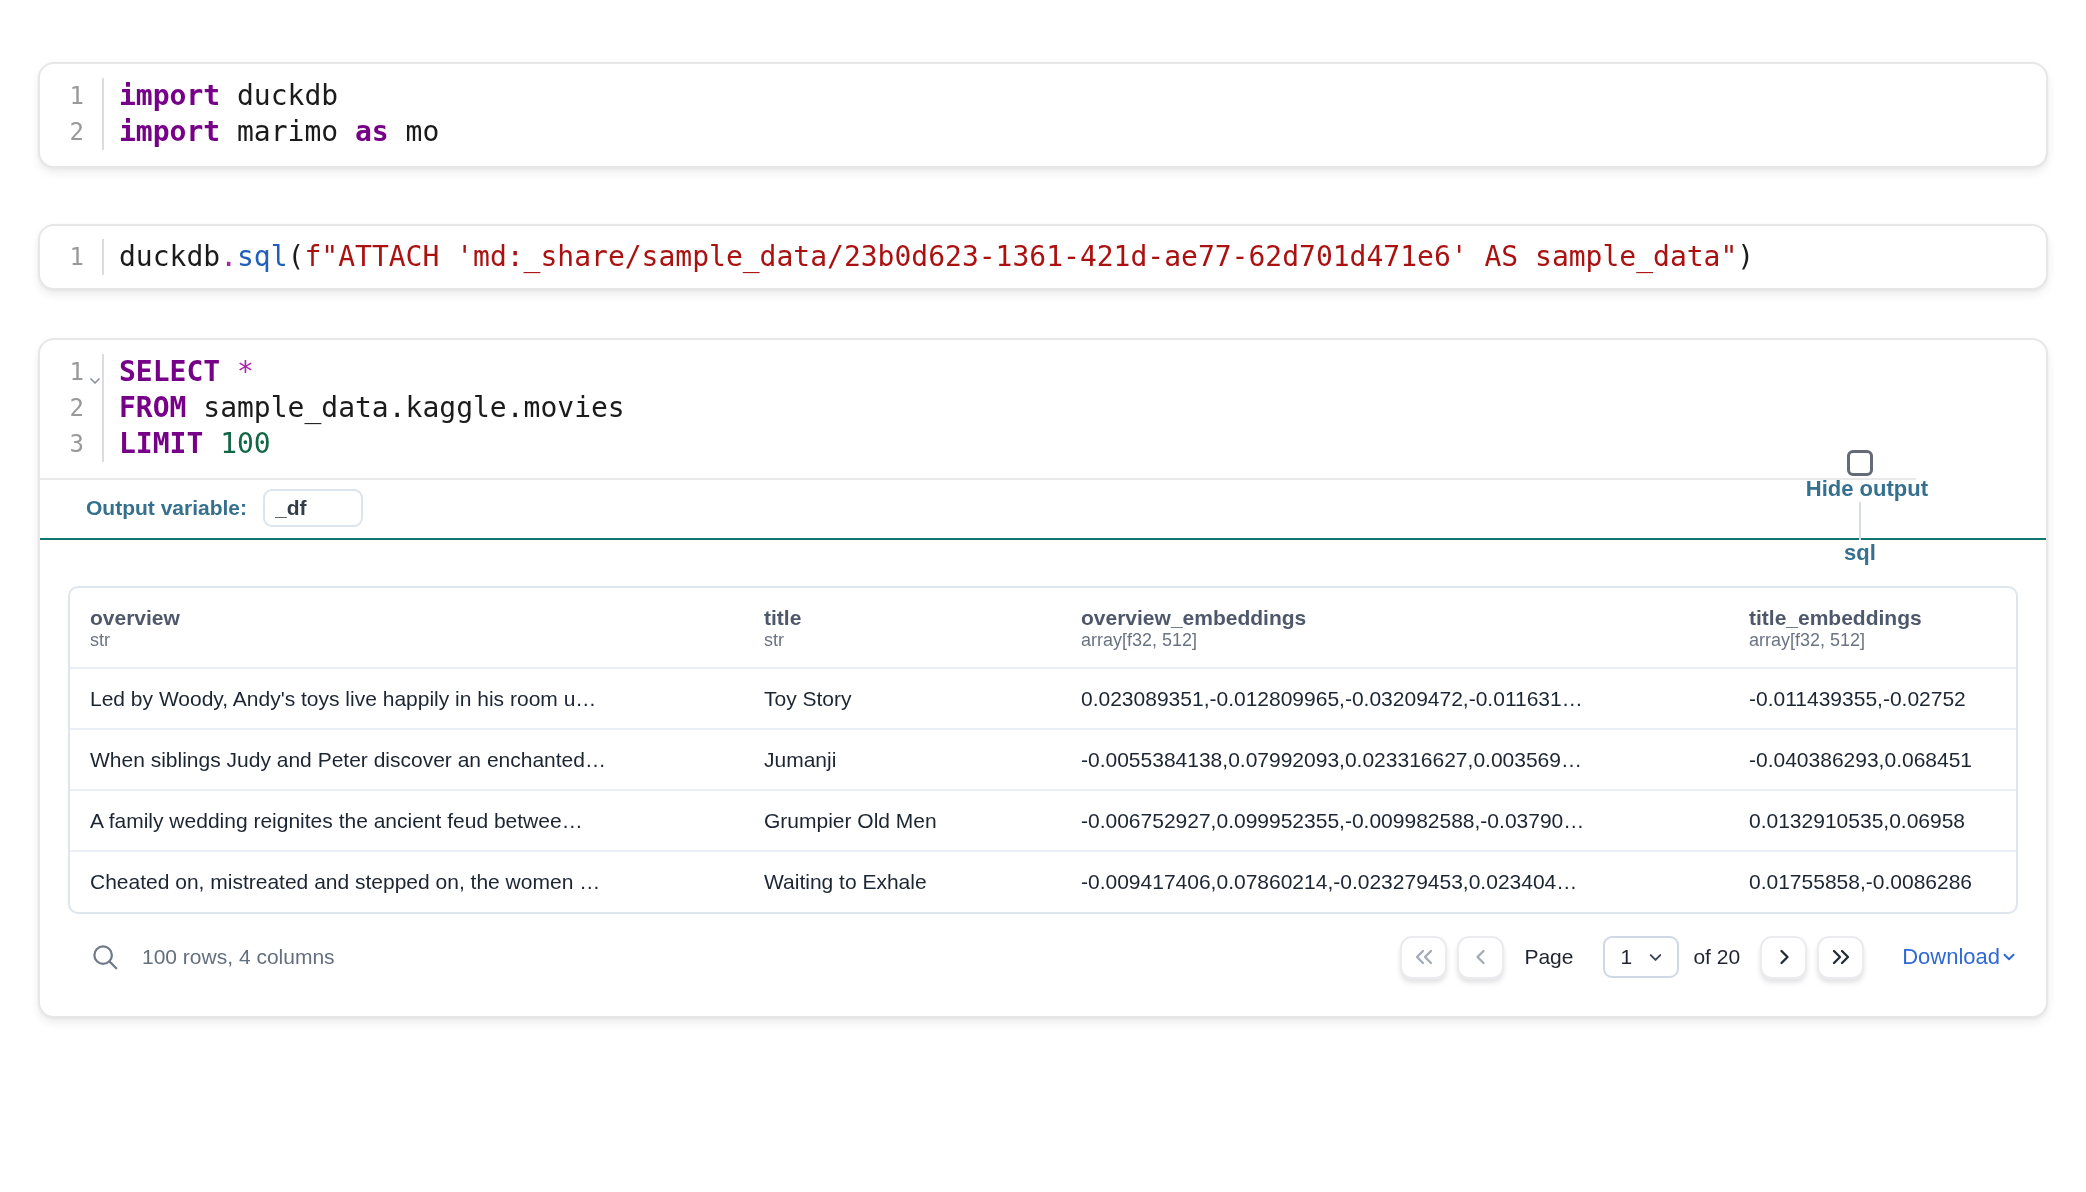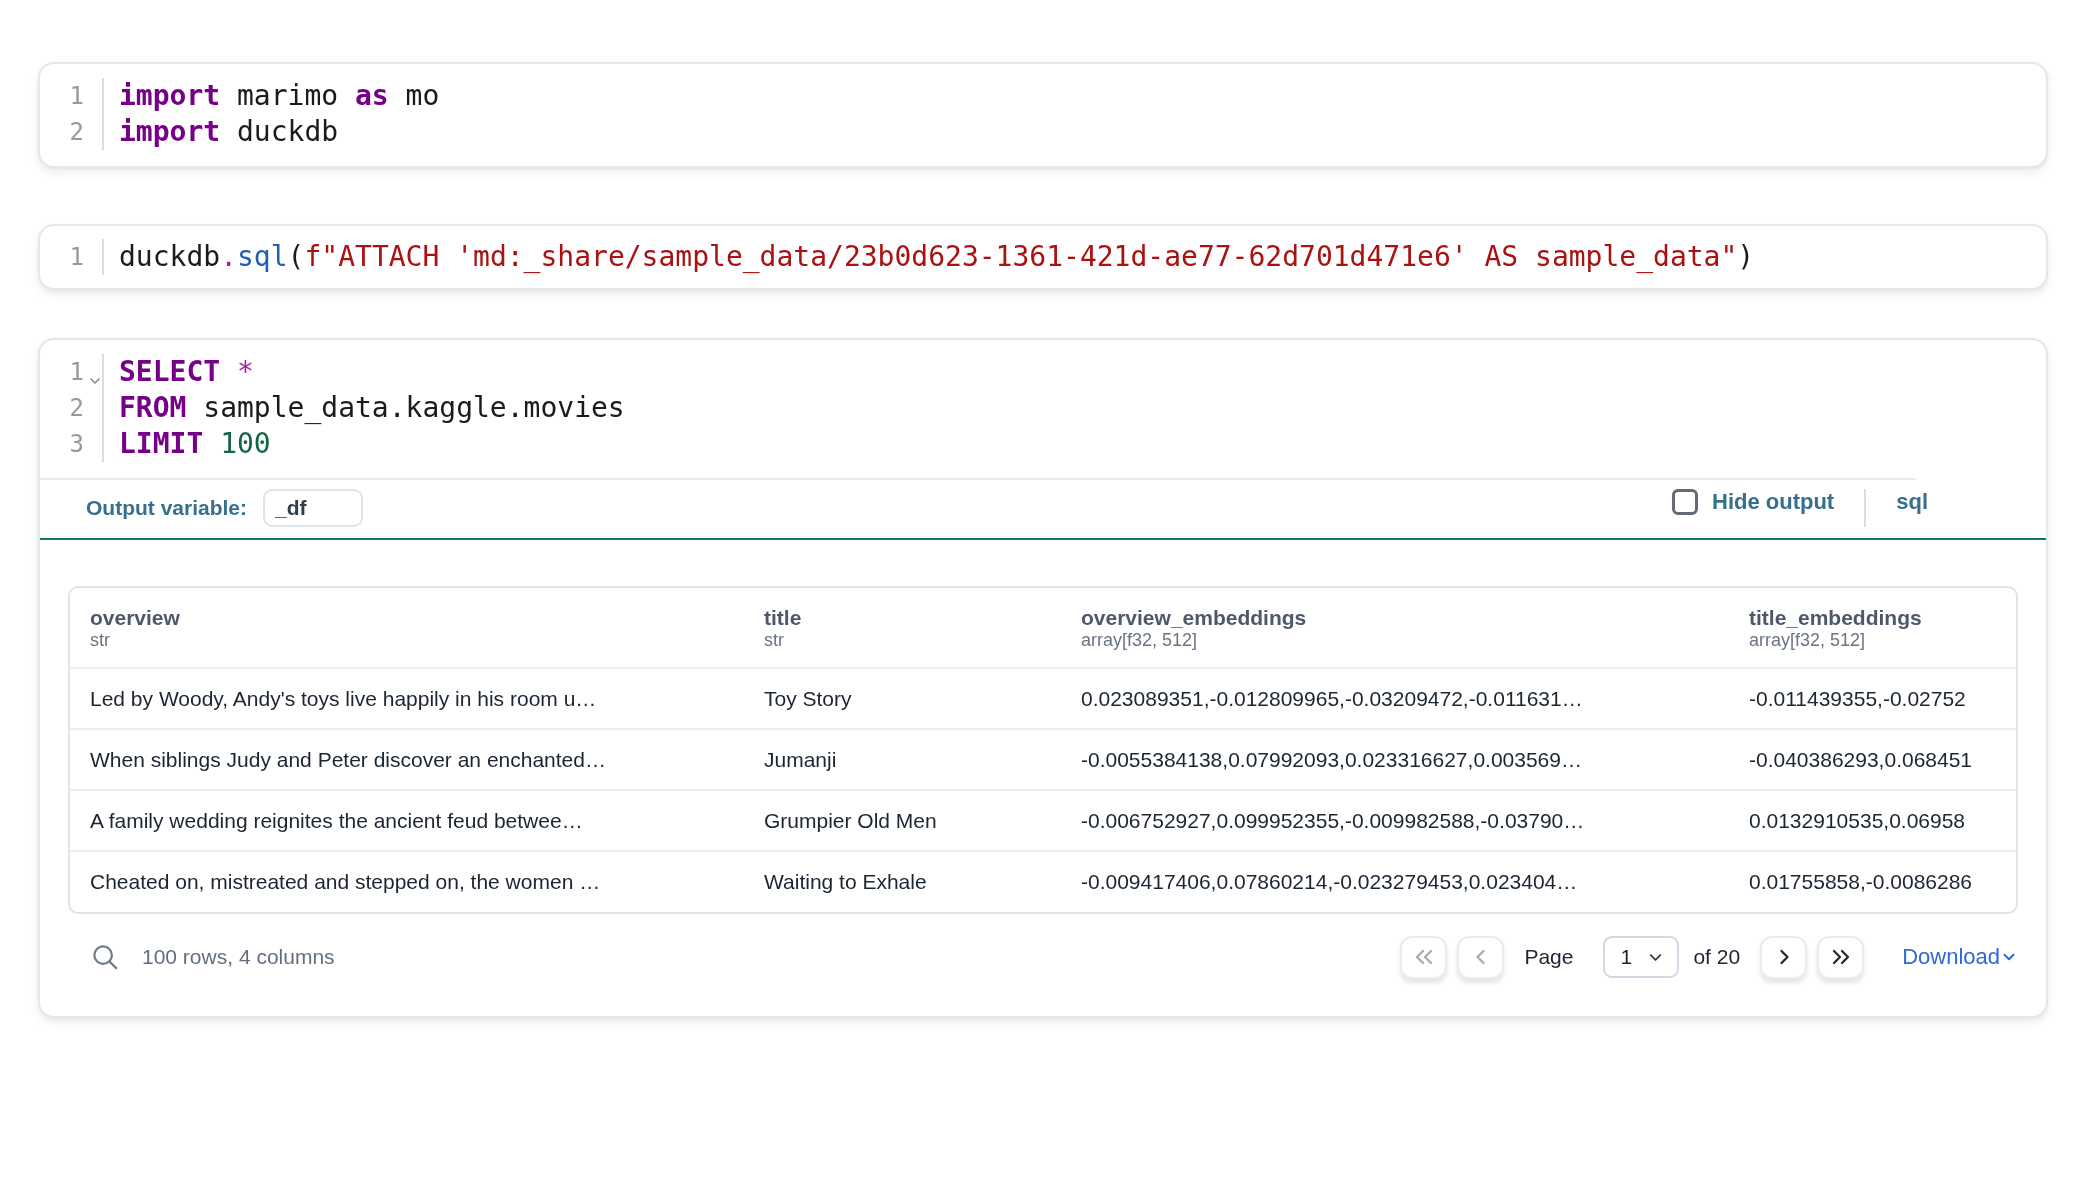--- a/index.html
+++ b/index.html
@@ -38,21 +38,21 @@
   
   .cell-toolbar { position:relative; height:62px; display:flex; align-items:center;
                   justify-content:space-between; border-bottom:2px solid #0f766e;padding-left:30px; }
   .cell-toolbar::before { content:""; position:absolute; top:0; left:0; right:130px;
                   border-top:2px solid #e9e9eb; }
   .tb-left { display:flex; align-items:center; gap:16px; padding-left:16px; }
   .outvar-label { font-size:21px; font-weight:bold; color:var(--accent-label,#35708f); }
   .outvar-input { width:100px; height:38px; border:2px solid #dce4ec; border-radius:9px;
                   padding:0 10px; font-family:"Liberation Sans", sans-serif;
                   font-size:21px; font-weight:bold; color:#333d49; outline:none; }
-  .tb-right { display:flex; align-items:flex-start; margin-right:118px; }
+  .tb-right { display:flex; align-items:center; margin-right:118px;flex-direction:column; }
   .checkbox { width:26px; height:26px; border:3px solid #646b76; border-radius:6px;
               background:#fff; }
   .hide-output-label { margin-left:14px; font-size:22px; font-weight:bold;
               color:var(--accent-label,#35708f); }
   .tb-divider { width:2px; height:38px; background:#d8dde3; margin:0 30px; }
   .lang-label { font-size:22px; font-weight:bold; color:var(--accent-label,#35708f); }
 
   
   .output { padding:46px 28px 36px; }
   .table-card { border:2px solid #dfe5ec; border-radius:10px; overflow:hidden; }
@@ -92,21 +92,21 @@
 <body>
 
 <div class="page">
 
   <section class="cell cell-1">
     <div class="editor">
         <div class="gutter">
           <div class="gutter-line">1</div>
           <div class="gutter-line">2</div>
         </div>
-        <div class="code-area"><div class="code-line"><span class="tok-kw">import</span><span class="tok-pl"> marimo </span><span class="tok-kw">as</span><span class="tok-pl"> mo</span></div><div class="code-line"><span class="tok-kw">import</span><span class="tok-pl"> duckdb</span></div></div>
+        <div class="code-area"><div class="code-line"><span class="tok-kw">import</span><span class="tok-pl"> duckdb</span></div><div class="code-line"><span class="tok-kw">import</span><span class="tok-pl"> marimo </span><span class="tok-kw">as</span><span class="tok-pl"> mo</span></div></div>
       </div>
   </section>
 
   <section class="cell cell-2">
     <div class="editor">
         <div class="gutter">
           <div class="gutter-line">1</div>
         </div>
         <div class="code-area"><div class="code-line"><span class="tok-pl">duckdb</span><span class="tok-dot">.</span><span class="tok-fn">sql</span><span class="tok-pl">(</span><span class="tok-str">f"ATTACH 'md:_share/sample_data/23b0d623-1361-421d-ae77-62d701d471e6' AS sample_data"</span><span class="tok-pl">)</span></div></div>
       </div>

